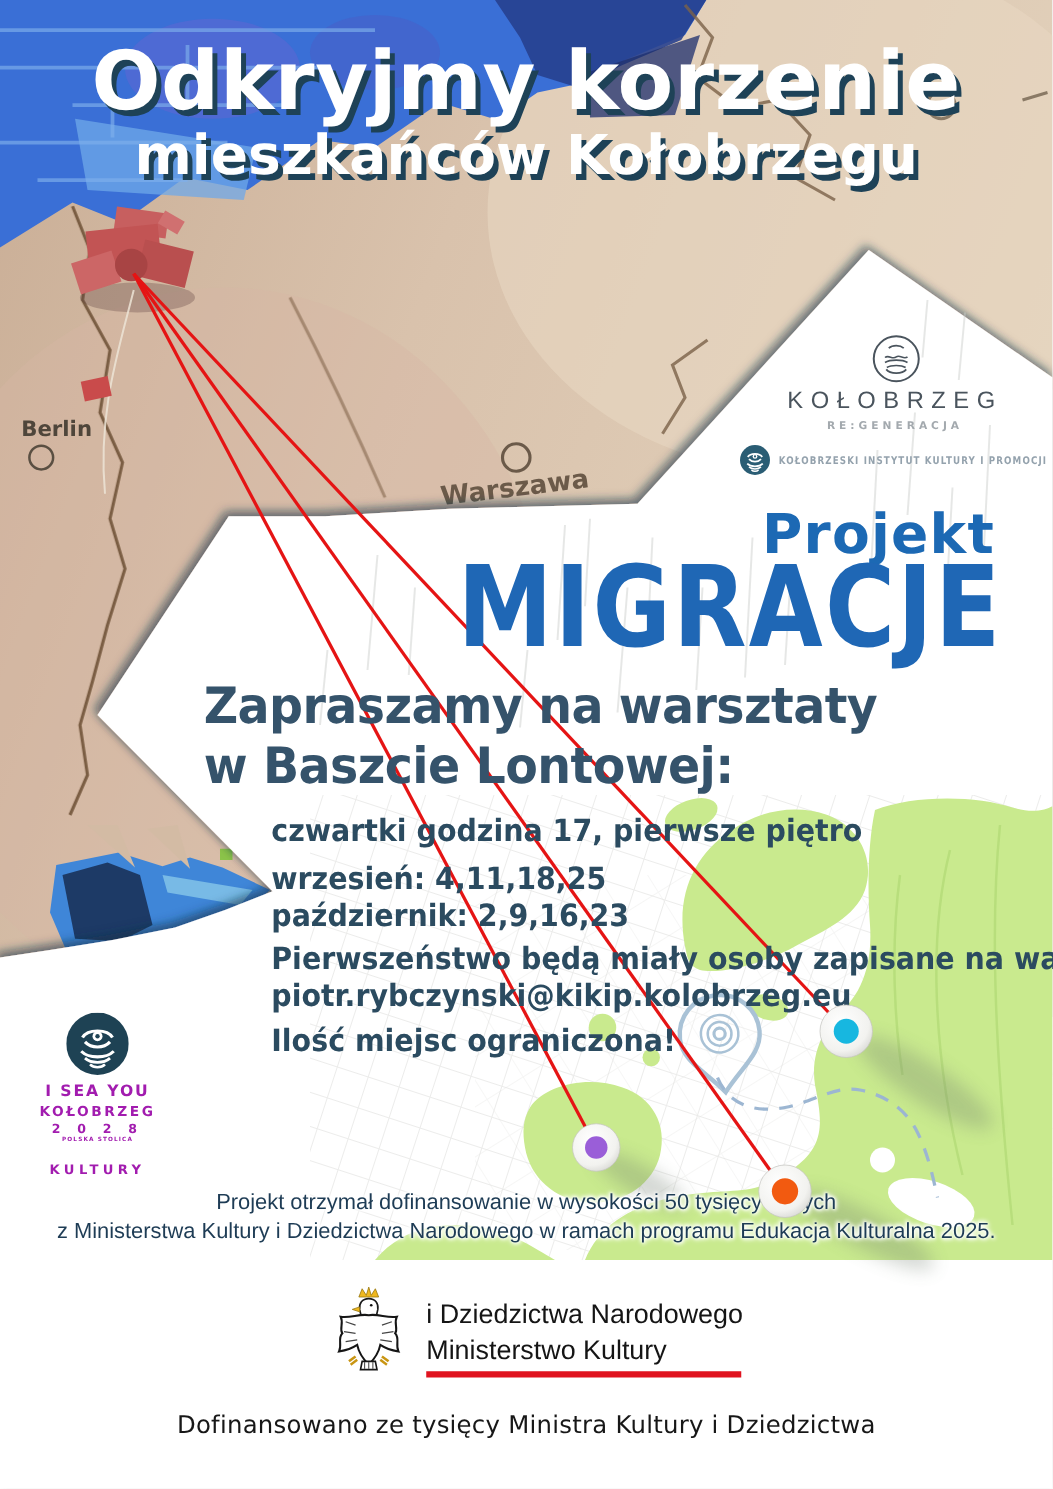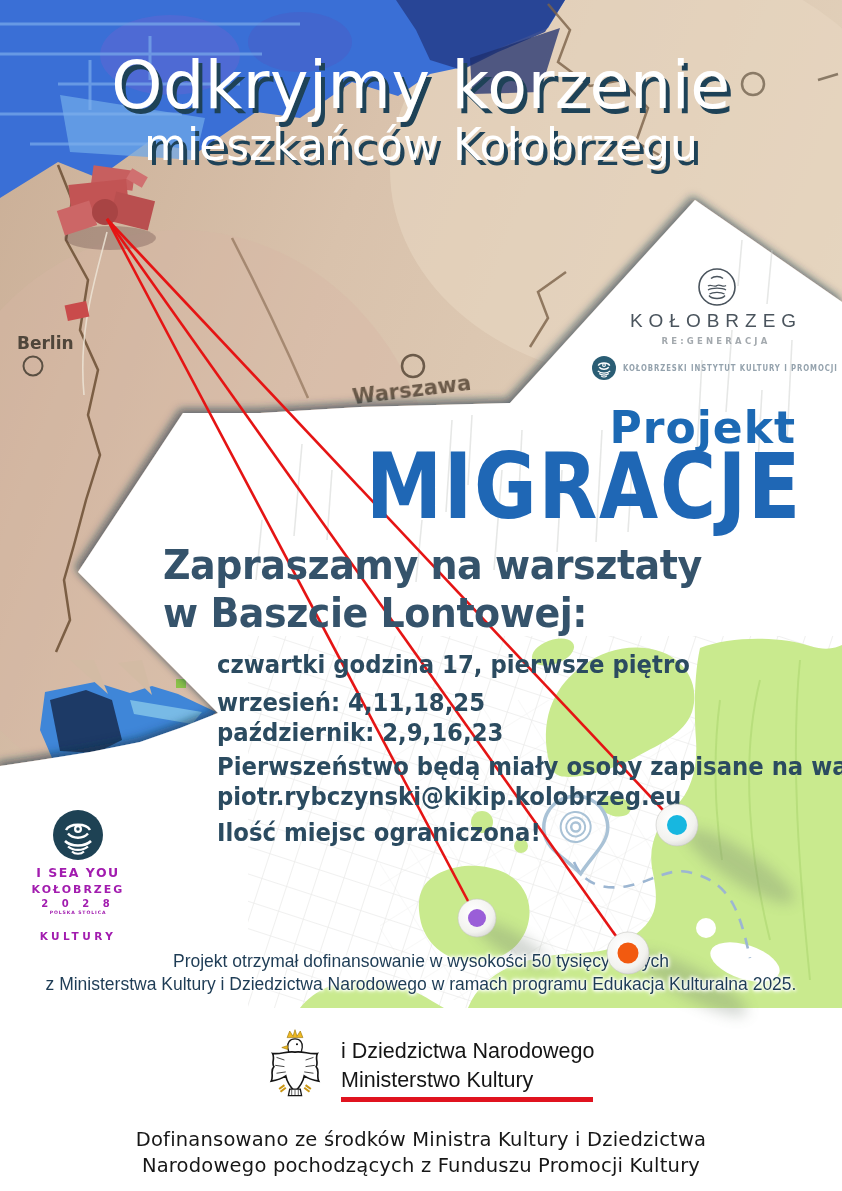--- a/index.html
+++ b/index.html
@@ -3,21 +3,21 @@
 <meta charset="utf-8">
 <style>
   html,body{margin:0;padding:0;background:#e9e9e9;}
   .poster{position:relative;width:842px;height:1191px;margin:0 auto;background:#ffffff;
           overflow:hidden;font-family:"DejaVu Sans","Liberation Sans",sans-serif;}
   svg{display:block;}
   .bg{position:absolute;left:0;top:0;z-index:1;}
   .pins{position:absolute;left:0;top:0;z-index:4;pointer-events:none;}
 
   .headline{position:absolute;left:0;top:33px;width:842px;text-align:center;z-index:3;
-            color:#ffffff;font-weight:normal;line-height:1;margin-top:20px;}
+            color:#ffffff;font-weight:bold;line-height:1;}
   .headline .l1{font-size:65px;letter-spacing:0.5px;text-shadow:4px 5px 0 #1e4257;}
   .headline .l2{font-size:44px;margin-top:5px;text-shadow:4px 5px 0 #1e4257;}
 
   .brand-name{position:absolute;left:586px;top:310px;width:260px;text-align:center;z-index:3;
               font-family:"Liberation Sans",sans-serif;font-size:19px;letter-spacing:6px;
               color:#4a545d;}
   .brand-sub{position:absolute;left:586px;top:336px;width:260px;text-align:center;z-index:3;
              font-size:8.5px;letter-spacing:3.2px;color:#a3a9ae;font-weight:bold;}
   .brand-icon{position:absolute;left:697px;top:267px;z-index:3;}
   .institute{position:absolute;left:592px;top:356px;z-index:3;display:flex;align-items:center;gap:7px;}
@@ -314,22 +314,21 @@
         <path d="M64,90 L72,96"></path>
     </g>
   </svg>
   <div class="ministry">
     <div>i Dziedzictwa Narodowego</div>
     <div>Ministerstwo Kultury</div>
   </div>
   <div class="redbar"></div>
 
   <div class="footer">
-    <div>Dofinansowano ze środków Ministra Kultury i Dziedzictwa</div>
-    <div>Narodowego pochodzących z Funduszu Promocji Kultury</div>
+    <div>Dofinansowano ze tysięcy Ministra Kultury i Dziedzictwa</div>
   </div>
 
   <svg class="pins" width="842" height="1191" viewBox="0 0 842 1191">
     <defs>
       <radialGradient id="pinG" cx="0.4" cy="0.35" r="0.75">
         <stop offset="0" stop-color="#ffffff"></stop>
         <stop offset="0.7" stop-color="#f2f2ef"></stop>
         <stop offset="1" stop-color="#d3d3cf"></stop>
       </radialGradient>
     </defs>

